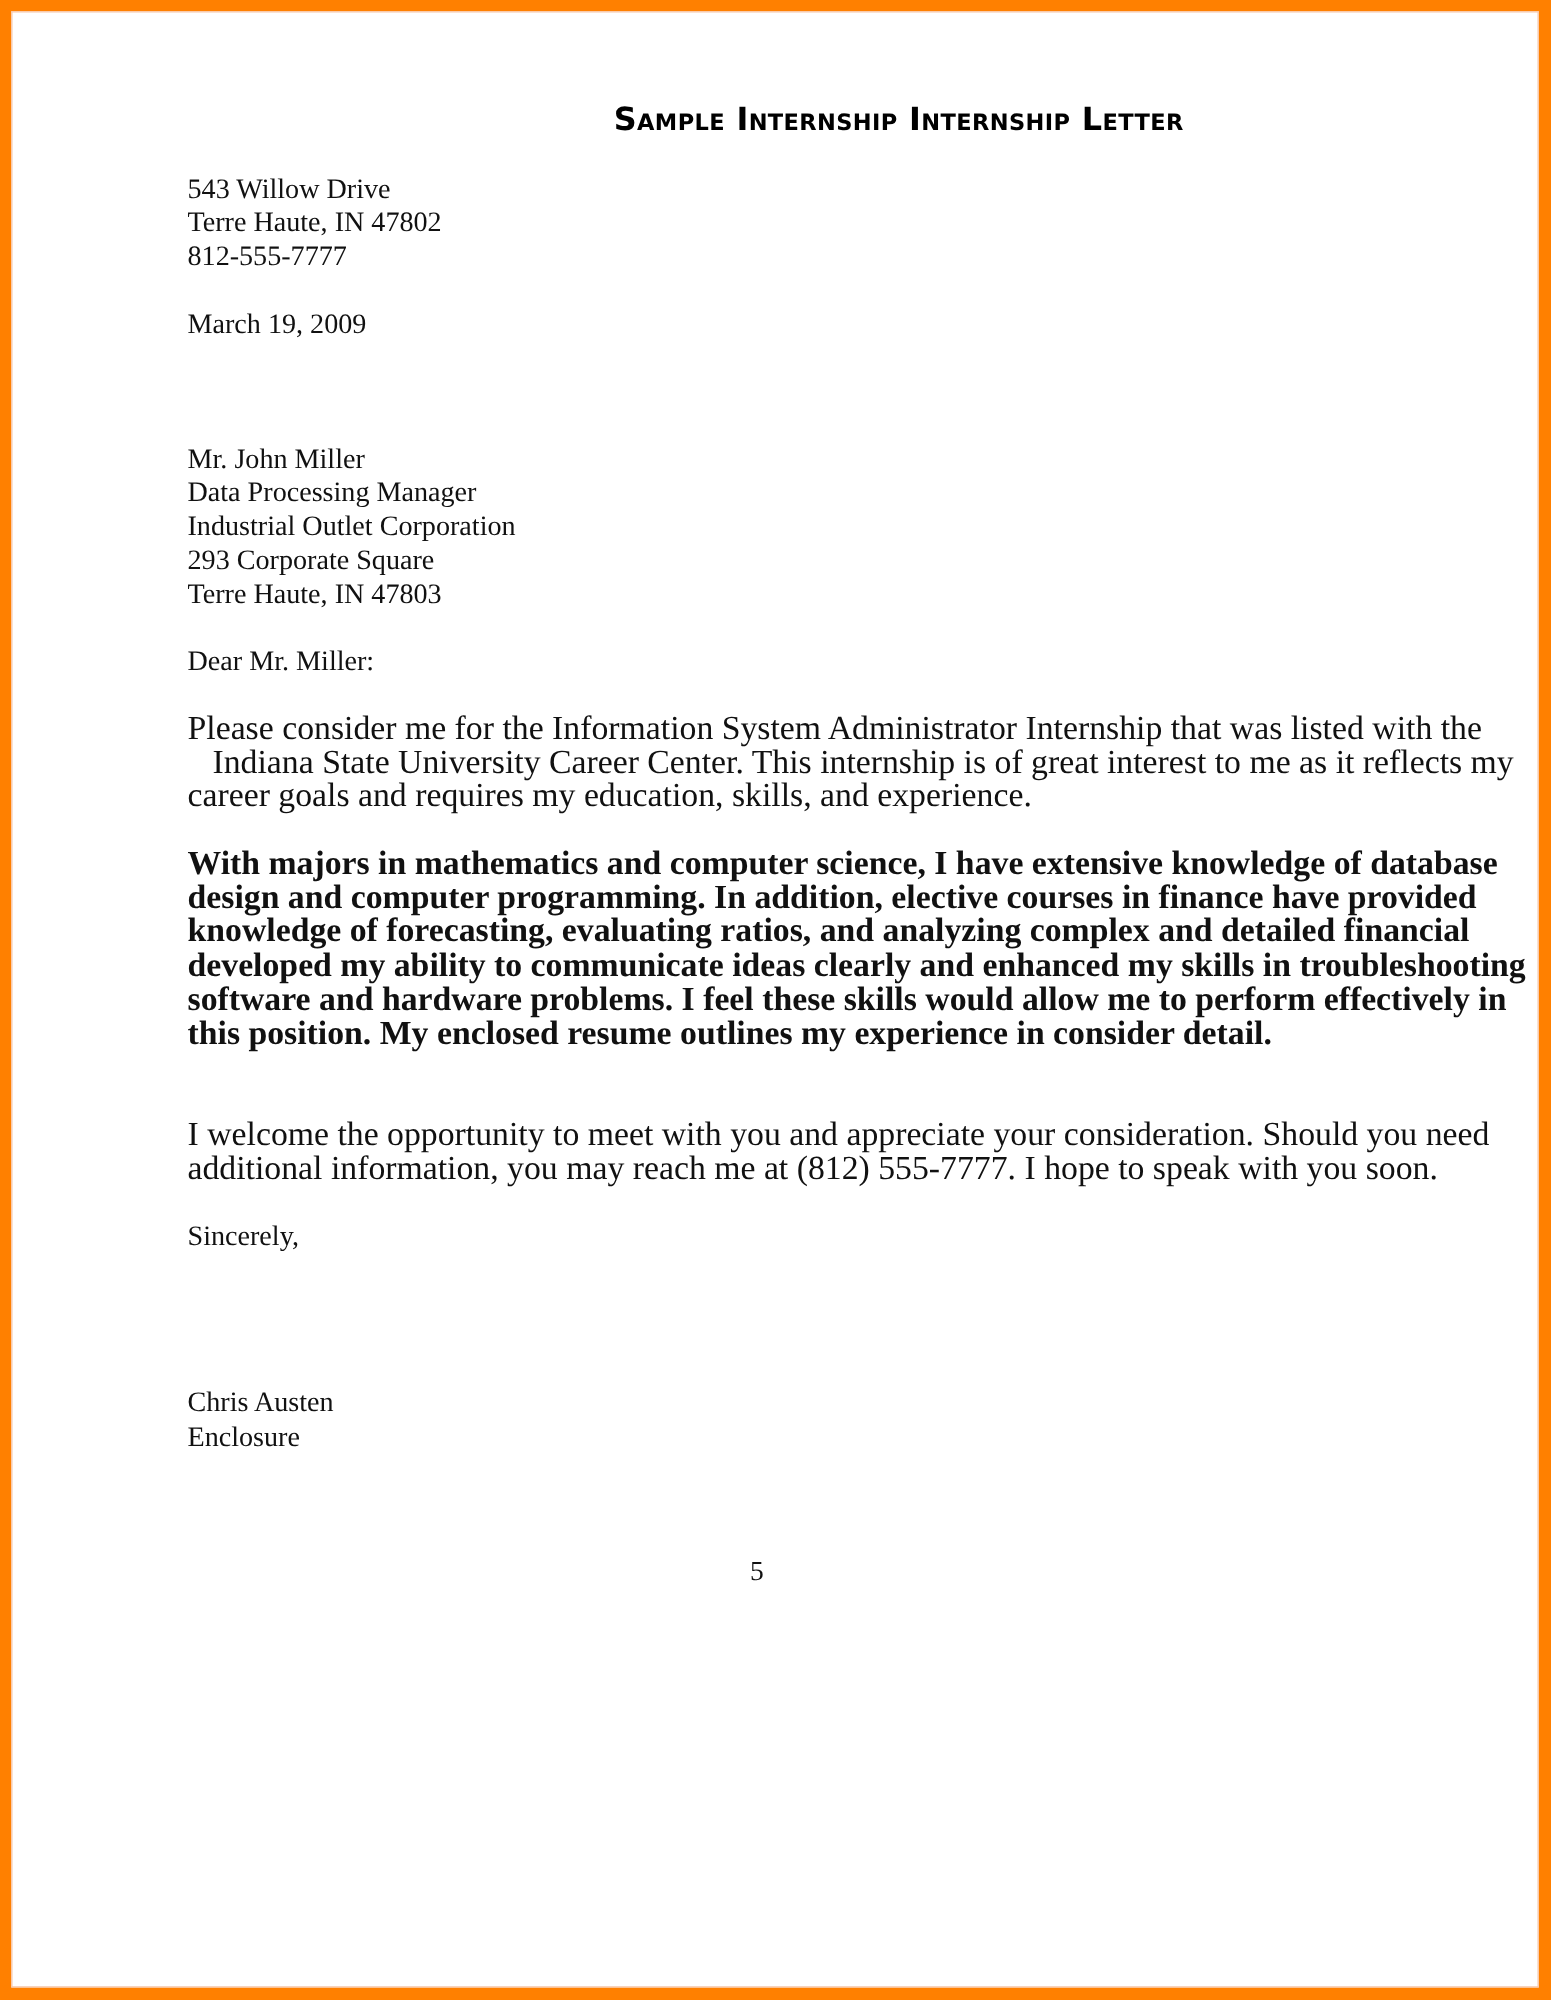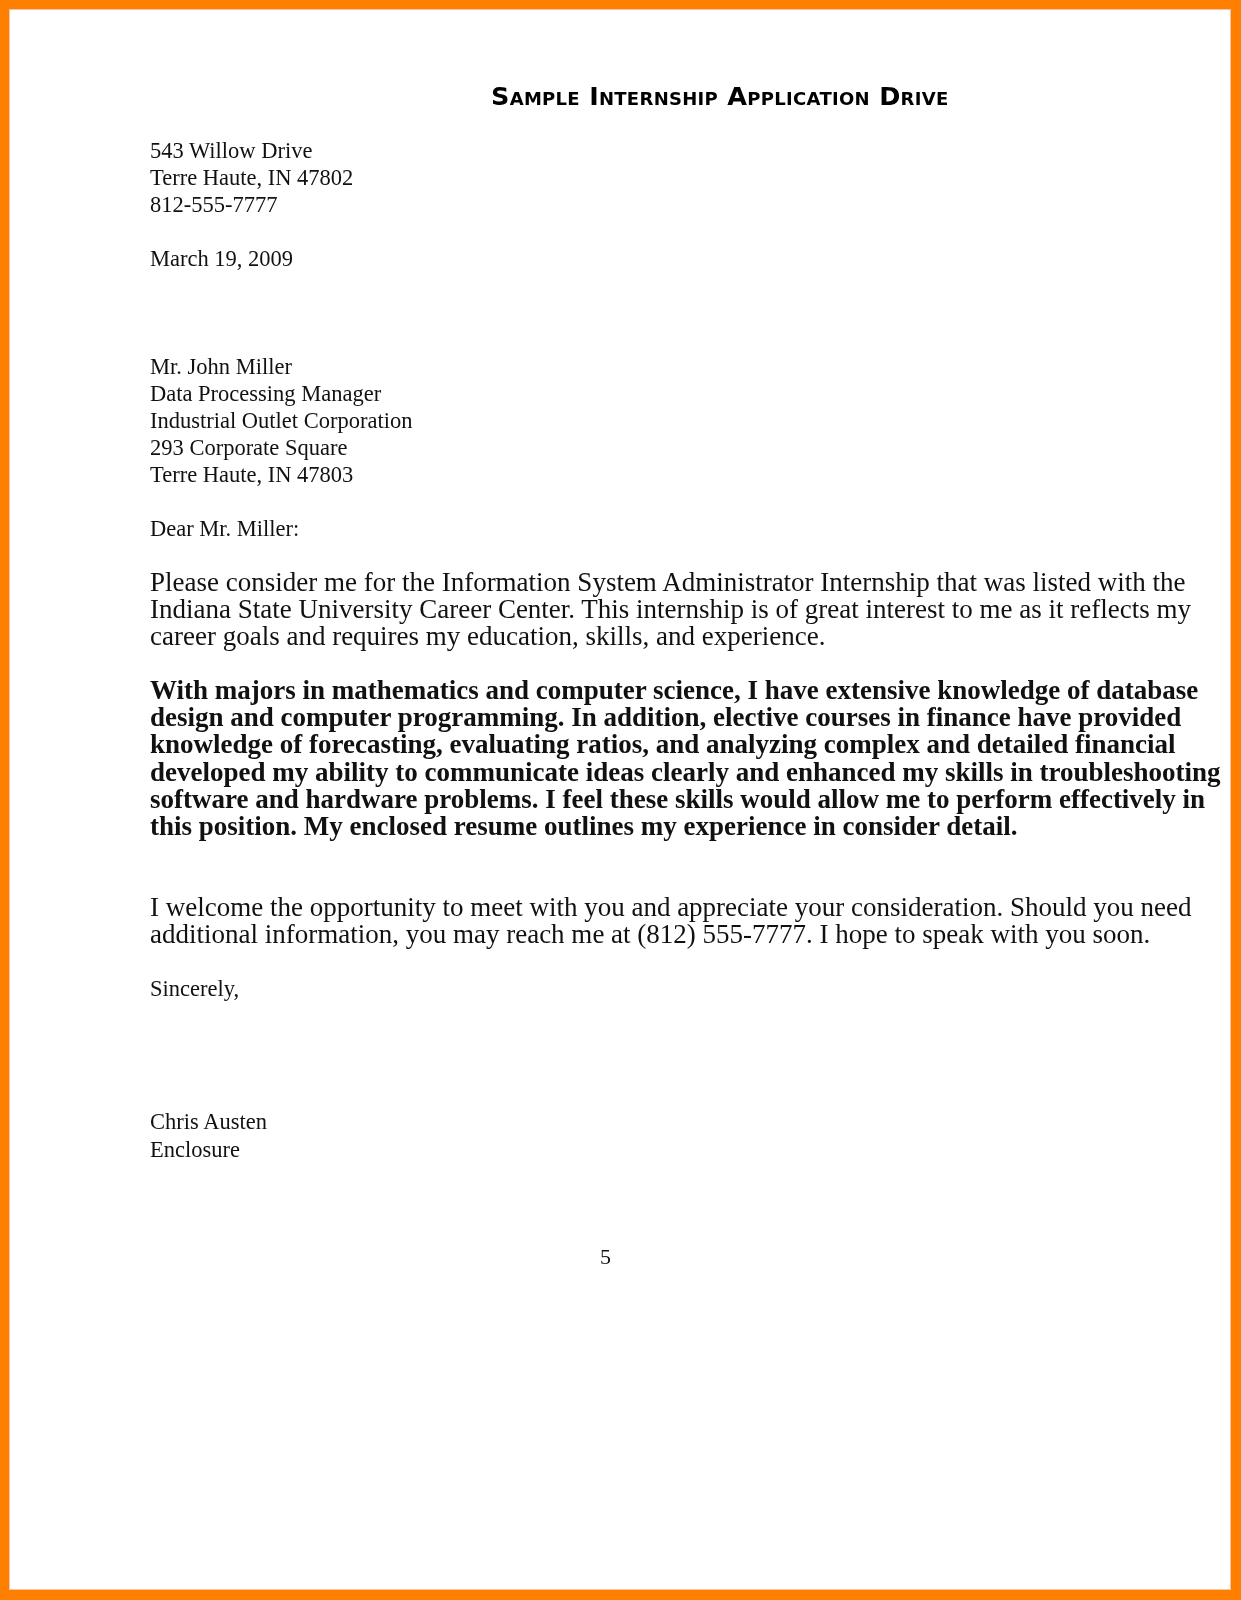--- a/index.html
+++ b/index.html
@@ -51,21 +51,21 @@
       position: absolute;
       left: 591px; top: 1235px;
       font-size: 22px;
     }
   </style>
 </head>
 <body style="background: rgb(255, 128, 0);">
 
 <div class="page">
 
-  <div class="title">Sample Internship Application Drive</div>
+  <div class="title">Sample Internship Internship Letter</div>
 
   <div class="block" style="top:128px;">
     <span class="line">543 Willow Drive</span>
     <span class="line">Terre Haute, IN 47802</span>
     <span class="line">812-555-7777</span>
   </div>
 
   <div class="block" style="top:236px;">March 19, 2009</div>
 
   <div class="block" style="top:344px;">
@@ -73,21 +73,21 @@
     <span class="line">Data Processing Manager</span>
     <span class="line">Industrial Outlet Corporation</span>
     <span class="line">293 Corporate Square</span>
     <span class="line">Terre Haute, IN 47803</span>
   </div>
 
   <div class="block" style="top:506px;">Dear Mr. Miller:</div>
 
   <div class="para" style="top:560px;">
     <span class="line" style="display: block; width: max-content;">Please consider me for the Information System Administrator Internship that was listed with the</span>
-    <span class="line" style="display: block; width: max-content;">Indiana State University Career Center.  This internship is of great interest to me as it reflects my</span>
+    <span class="line" style="display: block; width: max-content; margin-left: 20px;">Indiana State University Career Center.  This internship is of great interest to me as it reflects my</span>
     <span class="line" style="display: block; width: max-content;">career goals and requires my education, skills, and experience.</span>
   </div>
 
   <div class="para" style="top:668px;font-weight:bold;">
     <span class="line" style="display: block; width: max-content;">With majors in mathematics and computer science, I have extensive knowledge of database</span>
     <span class="line" style="display: block; width: max-content;">design and computer programming.  In addition, elective courses in finance have provided</span>
     <span class="line" style="display: block; width: max-content;">knowledge of forecasting, evaluating ratios, and analyzing complex and detailed financial</span>
     <span class="line" style="display: block; width: max-content;">developed my ability to communicate ideas clearly and enhanced my skills in troubleshooting</span>
     <span class="line" style="display: block; width: max-content;">software and hardware problems.  I feel these skills would allow me to perform effectively in</span>
     <span class="line" style="display: block; width: max-content;">this position.  My enclosed resume outlines my experience in consider detail.</span>

